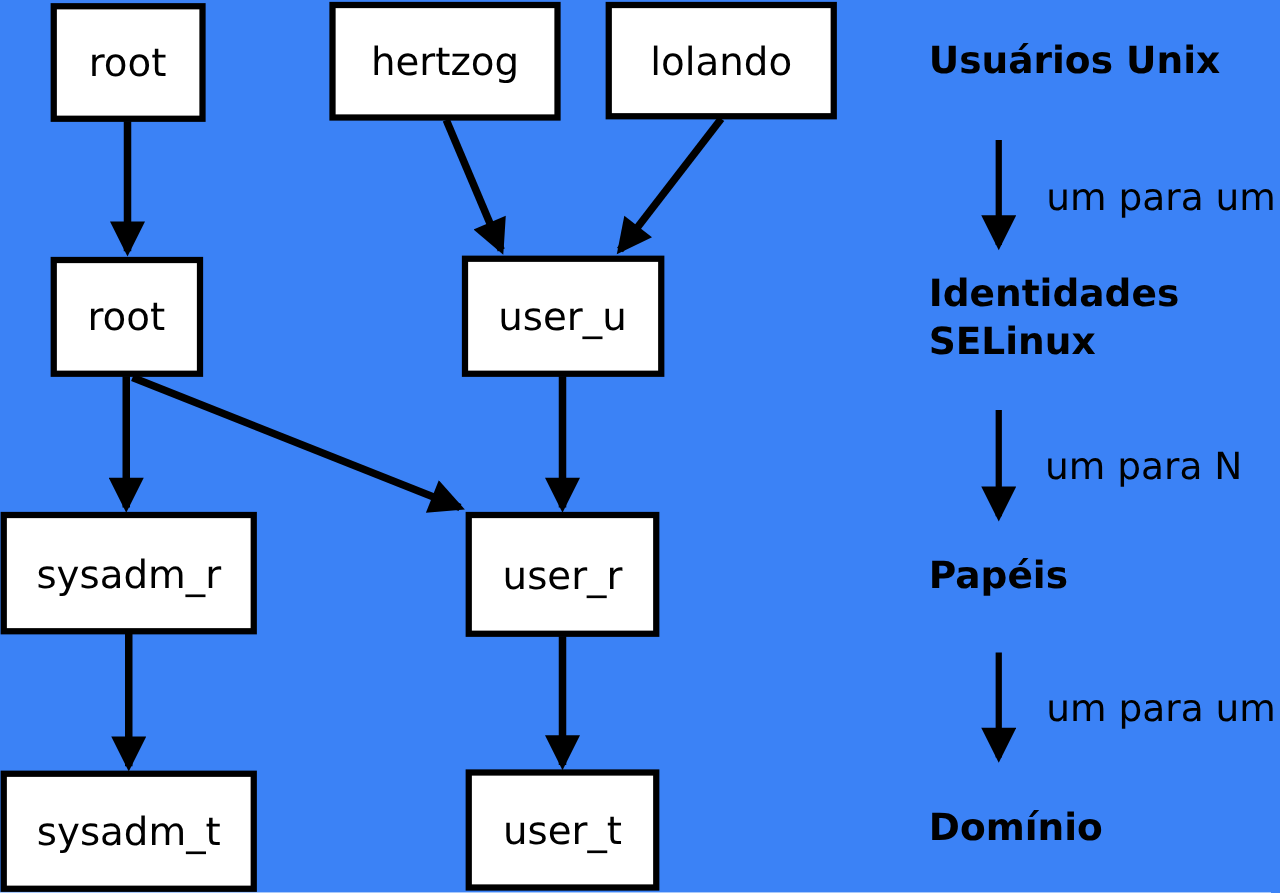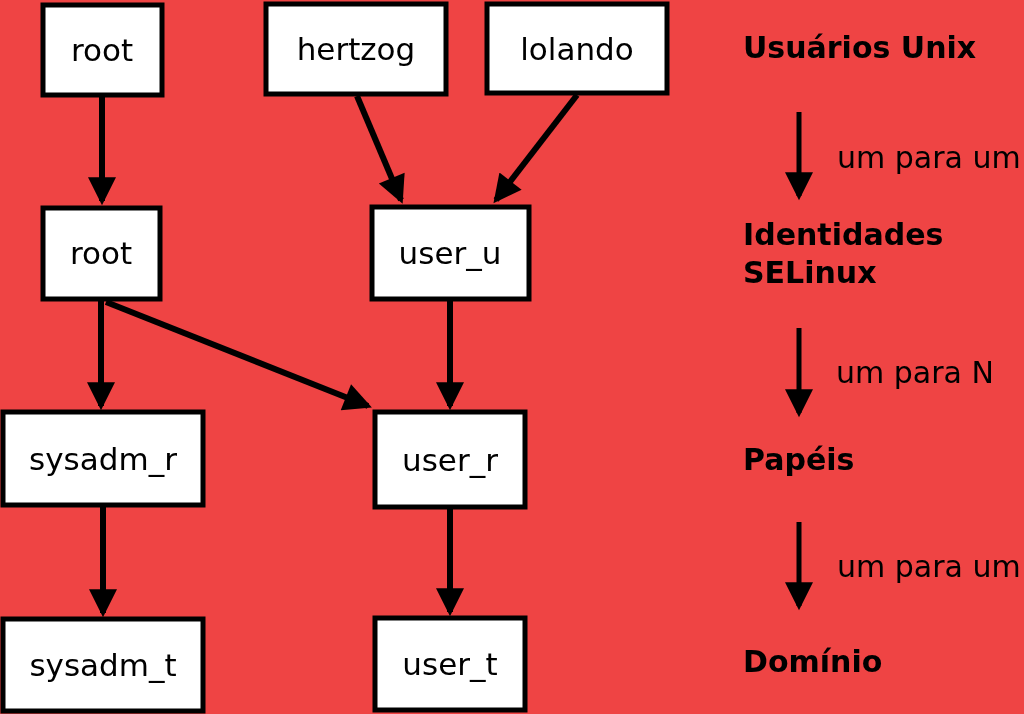--- a/index.html
+++ b/index.html
@@ -7,21 +7,21 @@
     padding: 0;
     background: #ffffff;
     width: 1024px;
     height: 714px;
     overflow: hidden;
   }
   .stage {
     position: relative;
     width: 1024px;
     height: 714px;
-    background: #ef4444;
+    background: #3b82f6;
     font-family: "DejaVu Sans", sans-serif;
   }
   svg { display: block; }
   .node-rect {
     fill: #ffffff;
     stroke: #000000;
     stroke-width: 5px;
   }
   .node-label {
     font-family: "DejaVu Sans", sans-serif;

